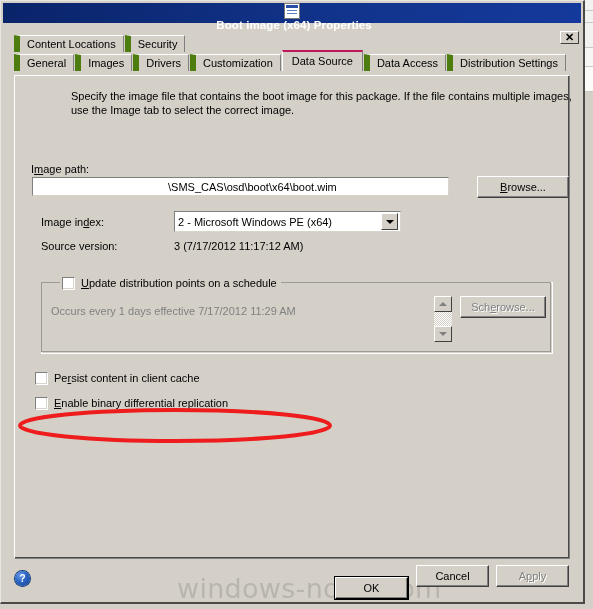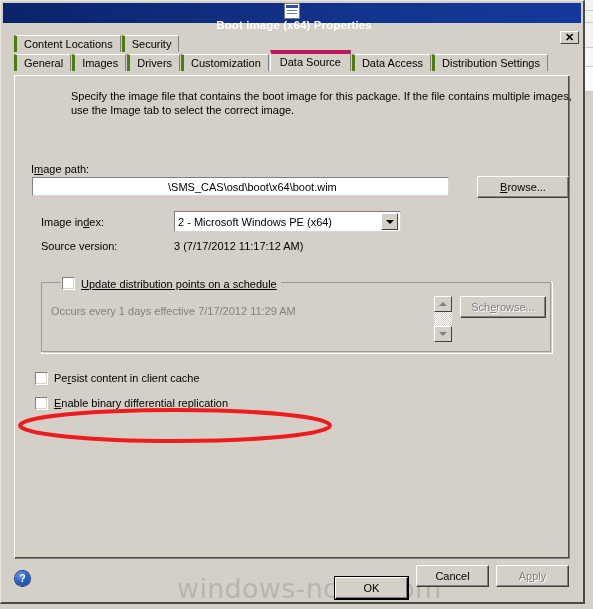--- a/index.html
+++ b/index.html
@@ -127,37 +127,37 @@
   .tabrow {
     display: flex;
     align-items: flex-end;
     height: 18px;
   }
   .tabrow.row2 { margin-top: 1px; }
   .tab {
     height: 17px;
     background: #d4d0c8;
     border-top: 1px solid #ffffff;
-    border-left: 3px solid #4d7c0f;
+    border-left: 6px solid #4d7c0f;
     border-right: 1px solid #808080;
     box-sizing: border-box;
     padding: 0 7px;
     display: flex;
     align-items: center;
     font-size: 11px;
     line-height: 1;
     margin-right: 1px;
     white-space: nowrap;
     cursor: default;
   }
   .tab.selected {
     height: 21px;
     margin-top: -4px;
     background: #d4d0c8;
-    border-top: 4px solid #be185d;
+    border-top: 2px solid #be185d;
     border-left: 1px solid #ffffff;
     border-right: 1px solid #808080;
     position: relative;
     z-index: 5;
     padding: 0 9px;
   }
 
   
   #tabpage {
     position: absolute;
@@ -330,24 +330,23 @@
     box-sizing: border-box;
   }
   #schedule-check-wrap {
     position: absolute;
     left: 18px;
     top: -7px;
     height: 14px;
     background: #d4d0c8;
     padding: 0 4px 0 2px;
     display: flex;
-    align-items: flex-end;
+    align-items: center;
     z-index: 2;
     cursor: default;
-    text-decoration: underline;
   }
   .chk {
     width: 13px;
     height: 13px;
     background: #ffffff;
     border-top: 1px solid #808080;
     border-left: 1px solid #808080;
     border-right: 1px solid #ffffff;
     border-bottom: 1px solid #ffffff;
     box-sizing: border-box;

